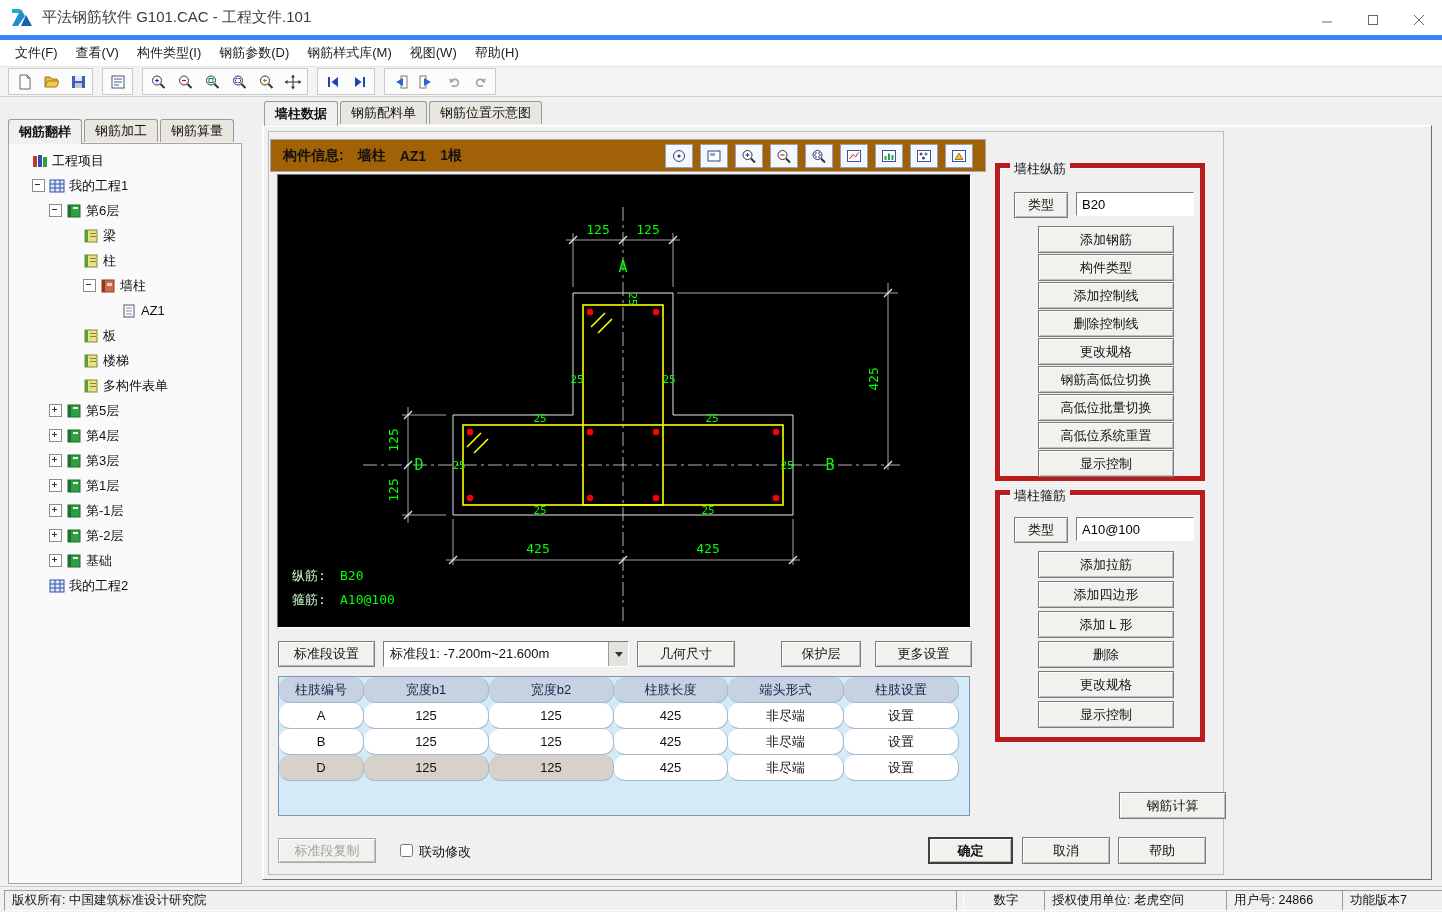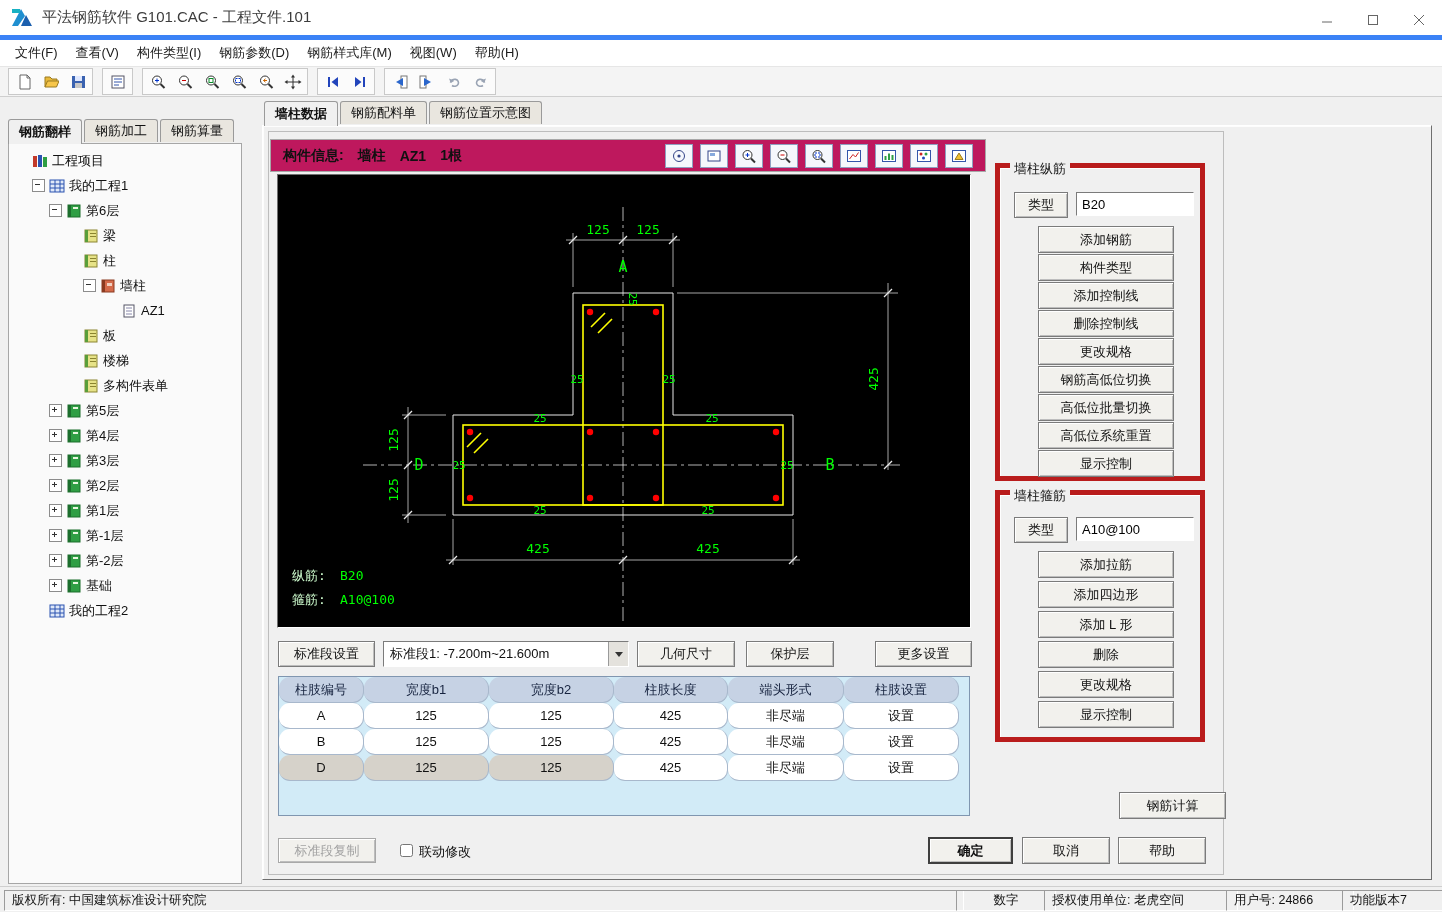--- a/index.html
+++ b/index.html
@@ -35,21 +35,21 @@
   .exp::before{content:"";position:absolute;left:2px;top:4px;width:5px;height:1px;background:#333;}
   .exp.closed::after{content:"";position:absolute;left:4px;top:2px;width:1px;height:5px;background:#333;}
   .exp.none{visibility:hidden;}
   .ti{width:16px;height:14px;flex:none;}
   
   .maintabs{left:264px;top:101px;height:25px;display:flex;z-index:3;}
   .mainpanel{left:262px;top:125px;width:1170px;height:755px;background:#f0f0f0;
              border:1px solid;border-color:#ffffff #6f6f6f #6f6f6f #ffffff;
              box-shadow:inset 1px 1px 0 #fdfdfd;z-index:1;}
   .innerframe{left:268px;top:131px;width:956px;height:744px;border:1px solid #bdbdbd;z-index:1;pointer-events:none;}
-  .infobox{left:270px;top:139px;width:716px;height:33px;border:1px solid #a8a8a8;background:#be185d;
+  .infobox{left:270px;top:139px;width:716px;height:33px;border:1px solid #a8a8a8;background:#a16207;
            display:flex;align-items:center;z-index:2;}
   .infolabel{font-size:14px;font-weight:bold;margin-left:12px;}
   .infoval{font-size:14px;font-weight:bold;margin-left:14px;}
   .minibar{margin-left:auto;margin-right:12px;display:flex;gap:7px;}
   .mbtn{width:26px;height:22px;border:1px solid #8fa0c0;background:#f5f7fc;display:flex;align-items:center;justify-content:center;}
   
   .canvas{left:277px;top:174px;width:694px;height:454px;background:#000;
           border:1px solid;border-color:#6f6f6f #ffffff #ffffff #6f6f6f;z-index:2;}
   
   .btn{display:flex;align-items:center;justify-content:center;background:#f2f1ed;border:1px solid #7b7b7b;
@@ -378,27 +378,20 @@
         <svg class="ti">
           <use href="#s-floor"></use>
         </svg>
         <span class="tl">第3层</span>
       </div>
   <div class="trow" style="padding-left:40px">
         <span class="exp closed"></span>
         <svg class="ti">
           <use href="#s-floor"></use>
         </svg>
-        <span class="tl">第2层</span>
-      </div>
-  <div class="trow" style="padding-left:40px">
-        <span class="exp closed"></span>
-        <svg class="ti">
-          <use href="#s-floor"></use>
-        </svg>
         <span class="tl">第1层</span>
       </div>
   <div class="trow" style="padding-left:40px">
         <span class="exp closed"></span>
         <svg class="ti">
           <use href="#s-floor"></use>
         </svg>
         <span class="tl">第-1层</span>
       </div>
   <div class="trow" style="padding-left:40px">
@@ -595,21 +588,21 @@
 </div>
 
 <div class="abs btn" style="left:278px;top:641px;width:97px;height:26px">标准段设置</div>
 <div class="abs dropdown" style="left:383px;top:641px;width:246px;height:26px">
   <span class="dd-text">标准段1: -7.200m~21.600m</span>
   <span class="dd-btn">
         <span class="dd-arrow"></span>
       </span>
 </div>
 <div class="abs btn" style="left:637px;top:641px;width:98px;height:26px">几何尺寸</div>
-<div class="abs btn" style="left:746px;top:641px;width:88px;height:26px">保护层</div>
+<div class="abs btn" style="left:781px;top:641px;width:80px;height:26px">保护层</div>
 <div class="abs btn" style="left:875px;top:641px;width:97px;height:26px">更多设置</div>
 
 <div class="abs tablebox">
   <div class="tgridrow">
     <div class="tc th">柱肢编号</div>
     <div class="tc th">宽度b1</div>
     <div class="tc th">宽度b2</div>
     <div class="tc th">柱肢长度</div>
     <div class="tc th">端头形式</div>
     <div class="tc th">柱肢设置</div>

